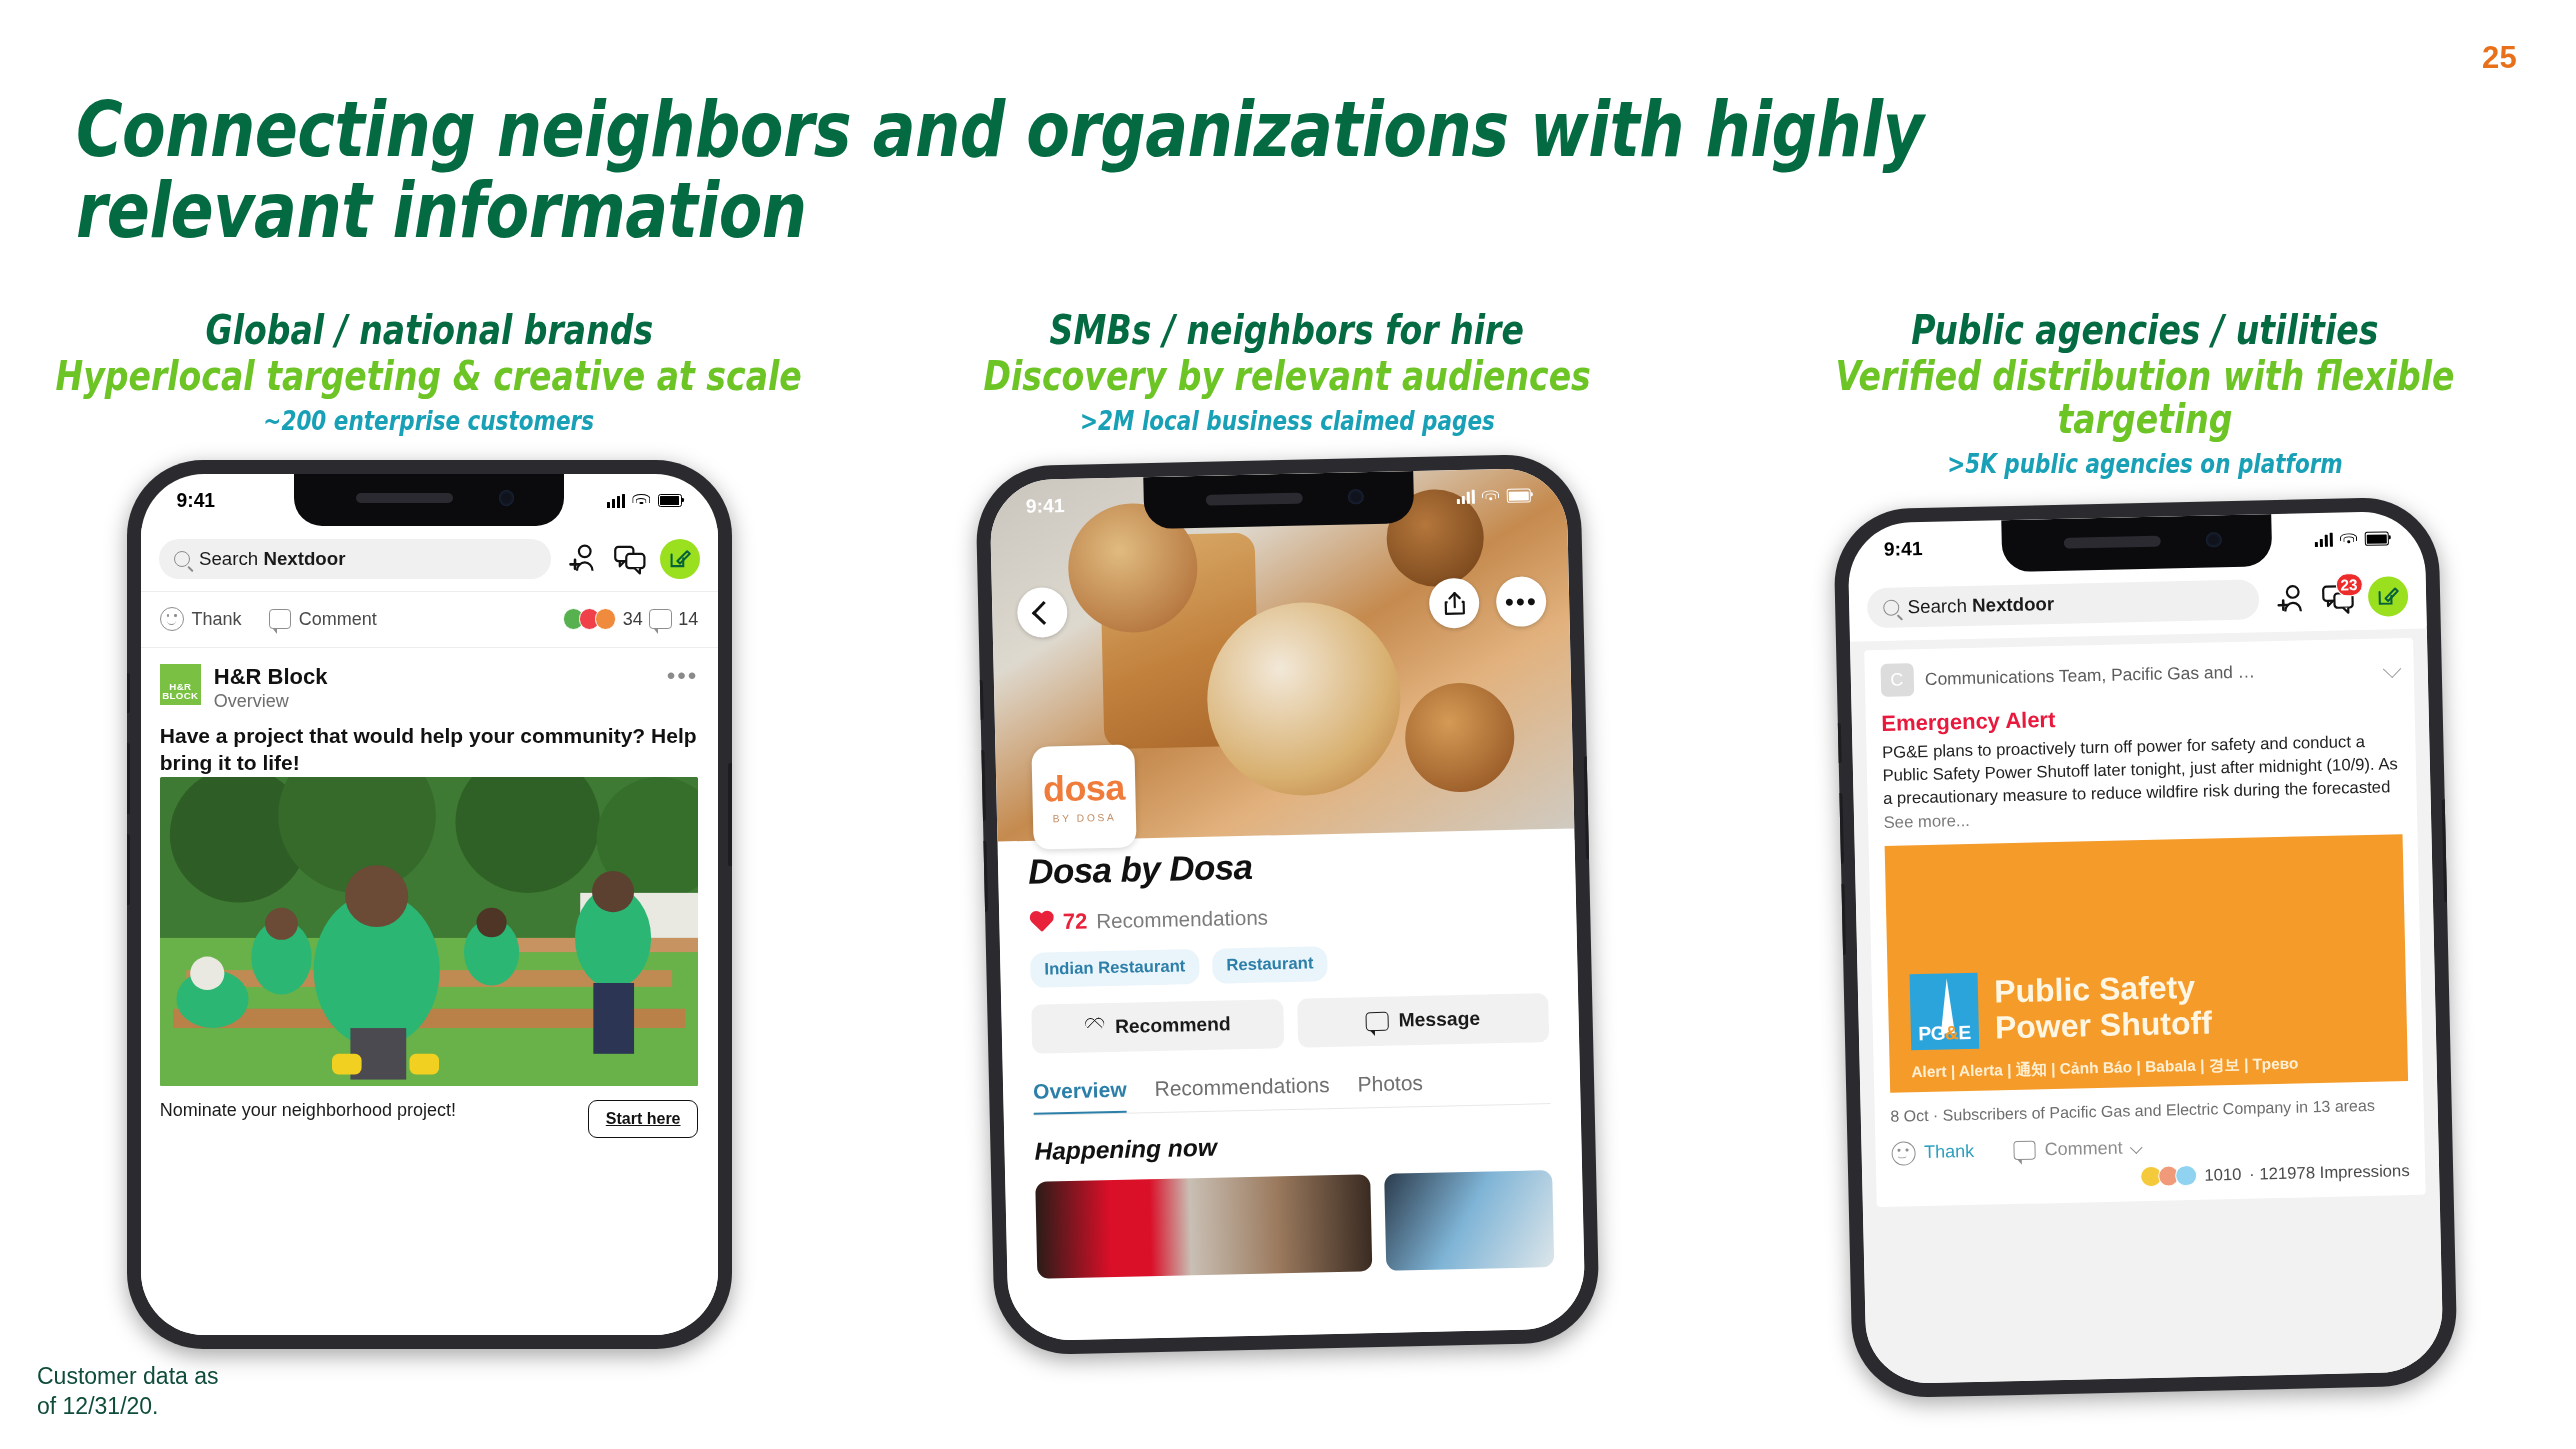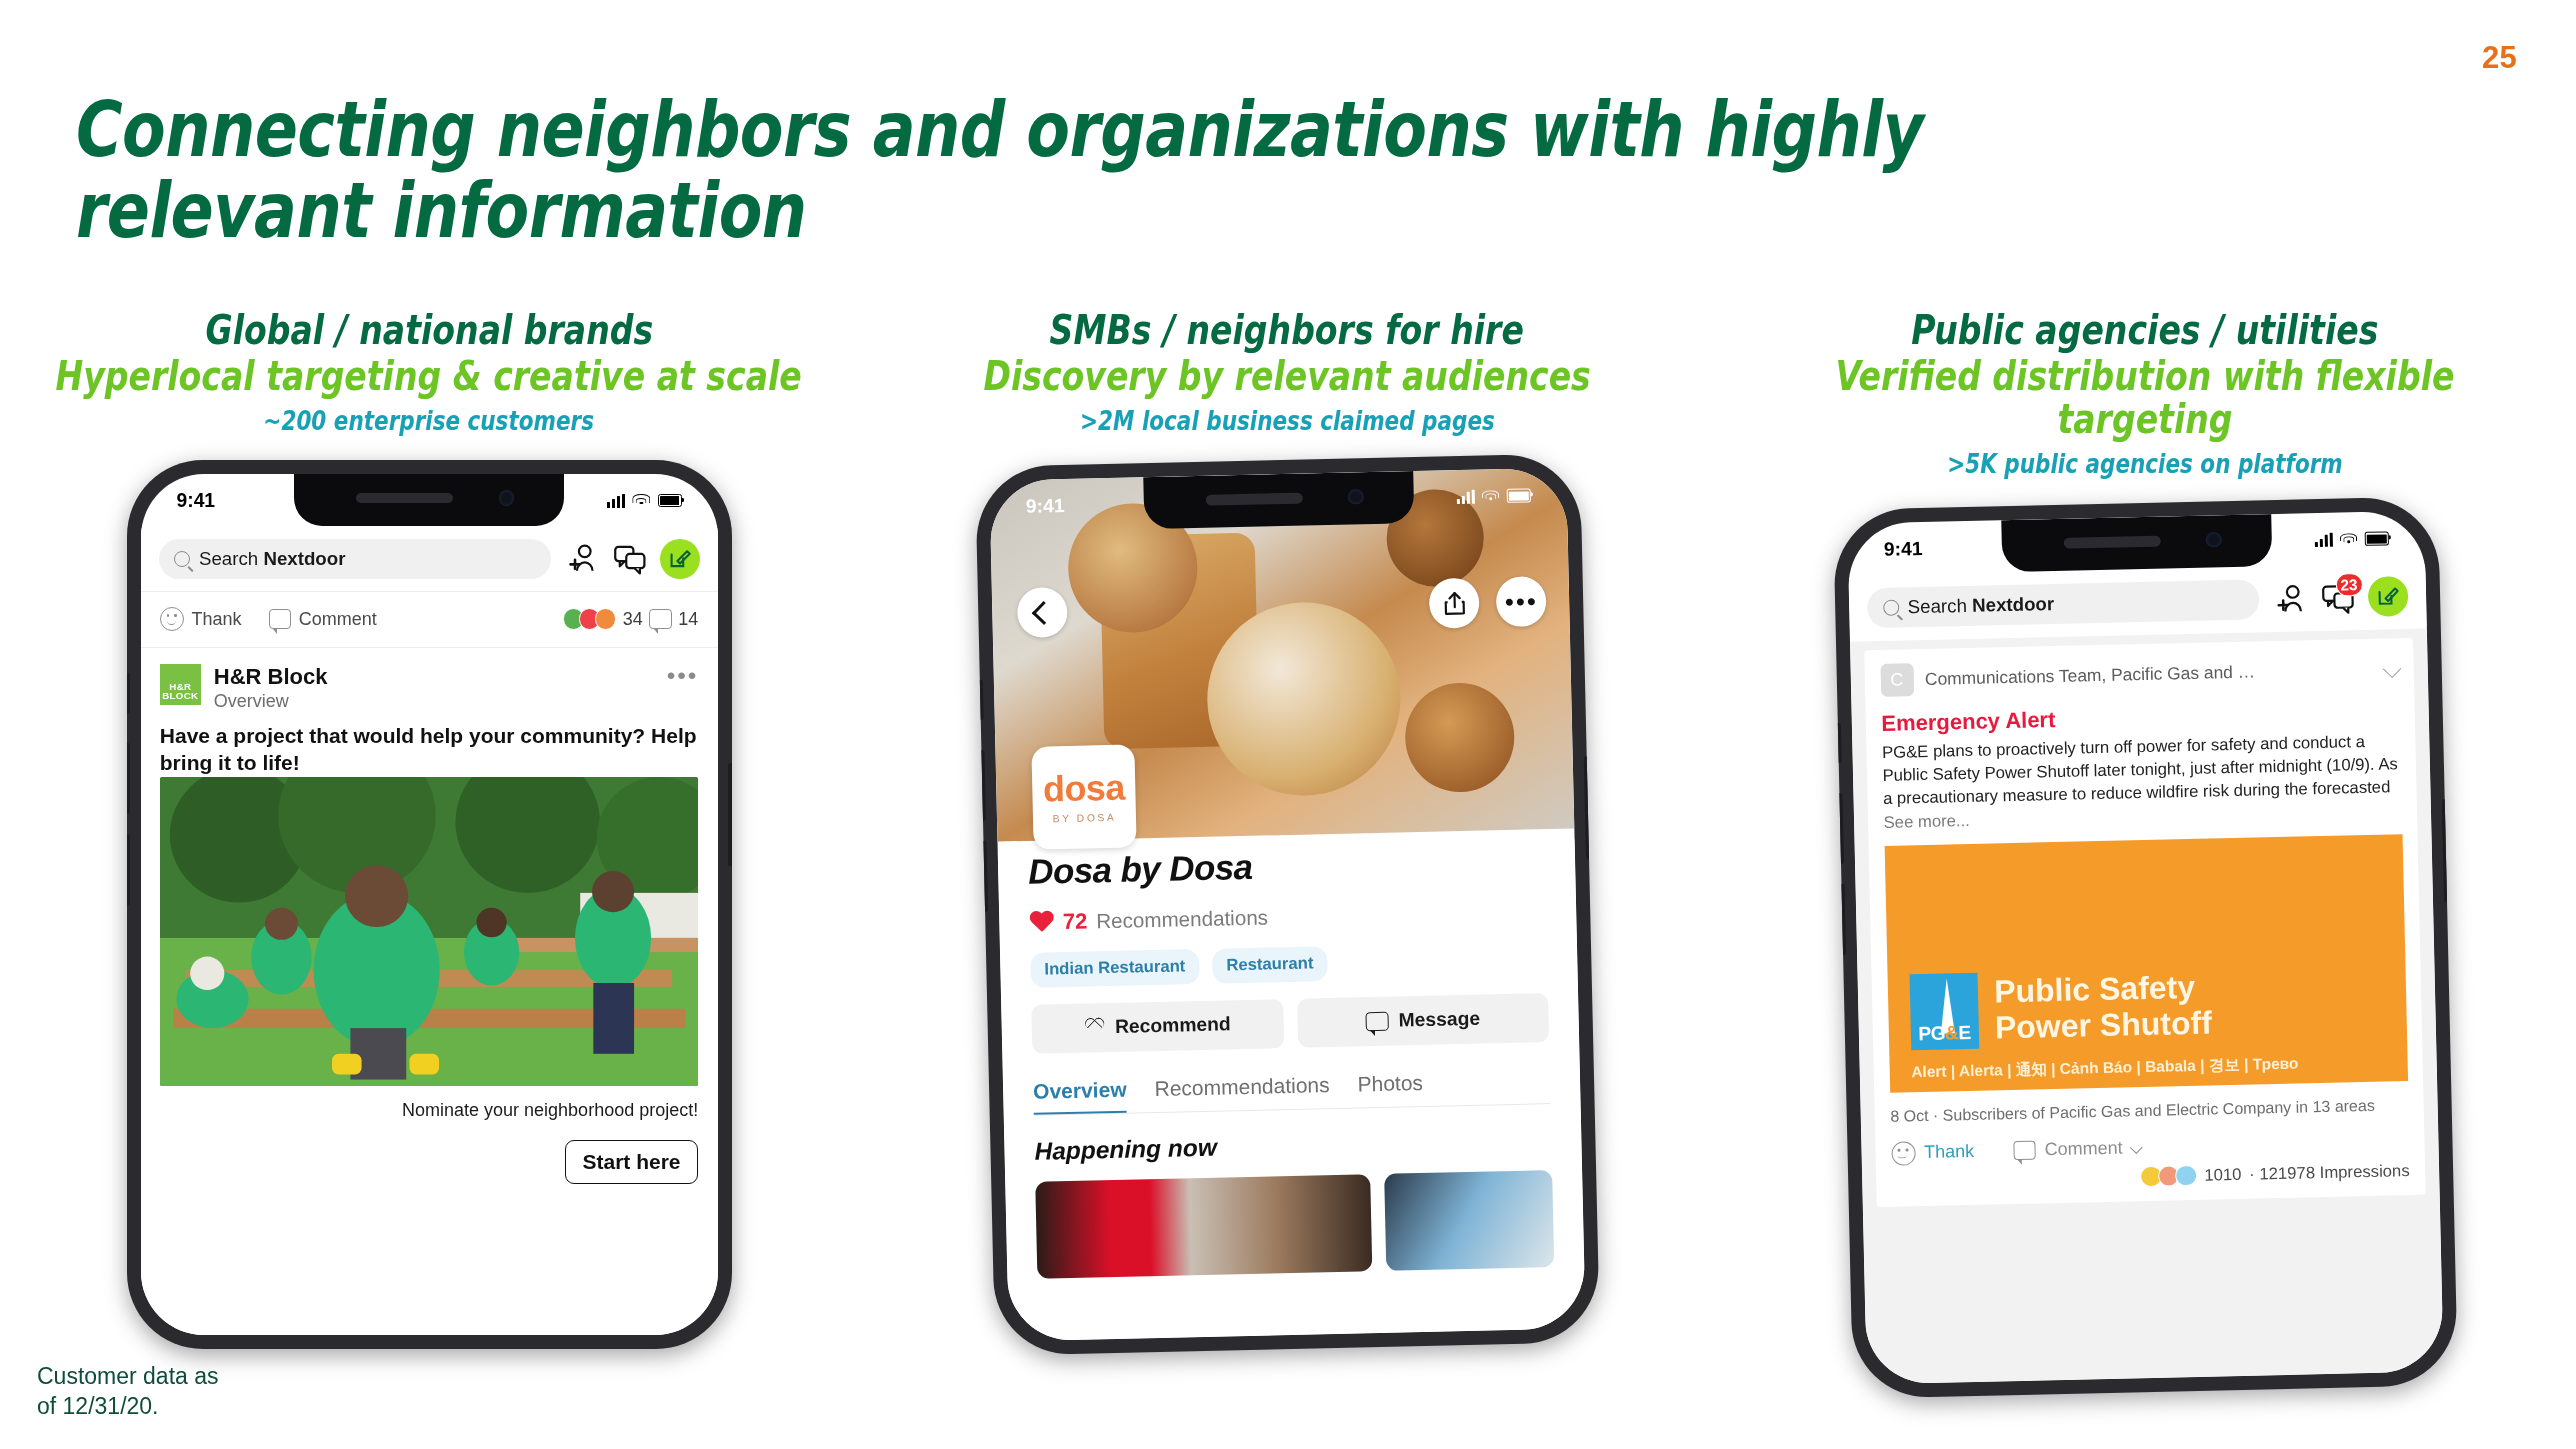--- a/index.html
+++ b/index.html
@@ -164,26 +164,26 @@
   .post-name{font-size:22px;font-weight:700;color:#111;line-height:1.15;}
   .post-sub{font-size:18px;color:#6d6d6d;margin-top:1.3px;}
   .dots{margin-left:auto;font-size:24.5px;color:#8a8a8a;letter-spacing:1.9px;line-height:.6;padding-top:5.2px;}
   .post-h{font-size:21px;font-weight:700;color:#111;line-height:1.28;padding:11.6px 19.3px 0;}
   .post-b{font-size:17.4px;color:#222;line-height:1.38;padding:6.4px 19.3px 11.6px;}
   .post-photo{
     margin:0 19.3px;height:309px;border-radius:2.6px;overflow:hidden;position:relative;
     background:linear-gradient(180deg,#2f5d2a 0%,#47823a 34%,#6ea84d 55%,#63a845 100%);
   }
   .cta{
-    display:flex;align-items:flex-end;padding:14px 19.3px;gap:19px;background:#fff;flex-direction:column;
+    display:flex;align-items:flex-start;padding:14px 19.3px;gap:30px;background:#fff;
   }
   .cta-text{font-size:18px;color:#1b1b1b;}
   .cta-btn{
     margin-left:auto;border:1.6px solid #111;border-radius:9px;
-    padding:9px 16.7px;font-size:21px;font-weight:700;color:#111;white-space:nowrap;
+    padding:9px 16.7px;font-size:16px;font-weight:700;color:#111;white-space:nowrap;text-decoration:underline;
   }
   
   .hero{
     position:absolute;top:0;left:0;right:0;height:361px;overflow:hidden;
     background:linear-gradient(150deg,#c9c5bd 0%,#ded9cf 28%,#c58a4e 52%,#e2b27e 70%,#cfcac1 100%);
   }
   .hero .plate{position:absolute;border-radius:50%;}
   .hero .p-a{width:193px;height:193px;left:213px;top:129px;background:radial-gradient(circle at 38% 34%,#f2e8d8,#d8b070 62%,#b8793b);}
   .hero .p-b{width:129px;height:129px;left:77px;top:26px;background:radial-gradient(circle at 40% 36%,#e0bb80,#a9632c);}
   .hero .p-c{width:109px;height:109px;right:58px;top:213px;background:radial-gradient(circle at 40% 36%,#d59a55,#8c4d1d);}

